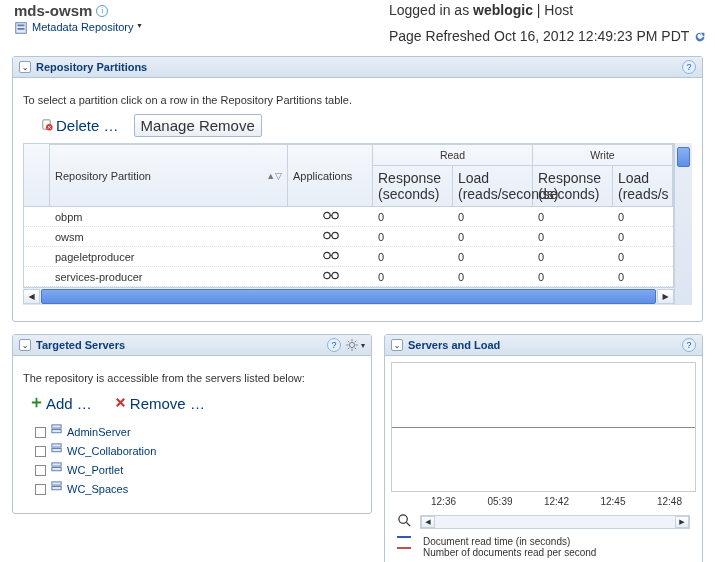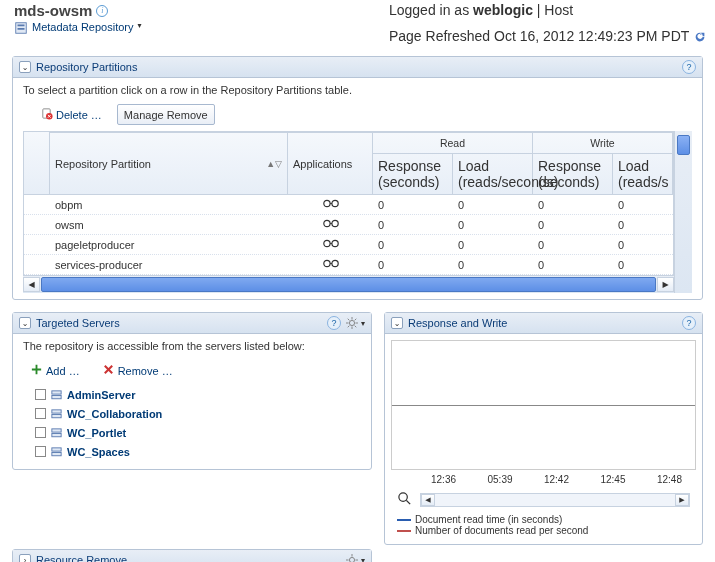--- a/index.html
+++ b/index.html
@@ -16,28 +16,28 @@
   .topbar-right { font-size: 14px; }
   .loggedin { margin-bottom: 10px; }
   .loggedin b { font-weight: bold; }
   .refresh-icon { width: 14px; height: 14px; display: inline-block; vertical-align: middle; cursor: pointer; }
   .pagerefresh { color: #333; }
   
   .panel { border: 1px solid #b6c4d6; border-radius: 3px; margin: 12px; }
   .panel-head { background: linear-gradient(#e8eef6,#d6e2f0); border-bottom: 1px solid #b6c4d6; padding: 3px 6px; display: flex; align-items: center; justify-content: space-between; }
   .panel-head .left { display: flex; align-items: center; gap: 5px; }
   .collapse-btn { width: 12px; height: 12px; border: 1px solid #8aa0bc; background: #fff; display: inline-flex; align-items: center; justify-content: center; font-size: 8px; cursor: pointer; border-radius: 2px; }
-  .panel-title { color: #0b3c77; font-weight: normal; font-size: 11px; }
+  .panel-title { color: #0b3c77; font-weight: bold; font-size: 11px; }
   .help-btn { width: 14px; height: 14px; border-radius: 50%; background: #e6f0fa; border: 1px solid #8ab3e0; color: #1b64a8; font-size: 9px; display: inline-flex; align-items: center; justify-content: center; cursor: pointer; }
   .gear-btn { width: 14px; height: 14px; display: inline-flex; align-items: center; justify-content: center; cursor: pointer; margin-left: 4px; }
-  .panel-body { padding: 6px 10px; }
+  .panel-body { padding: 16px 10px; }
   .instr { color: #333; margin-bottom: 4px; }
   
   .toolbar { display: flex; gap: 8px; padding: 4px 0 6px 10px; }
-  .tbtn { display: inline-flex; align-items: center; gap: 3px; border: 1px solid transparent; padding: 2px 6px; cursor: pointer; font-size: 11px; color: #003a75; background: transparent; border-radius: 2px; }
+  .tbtn { display: inline-flex; align-items: center; gap: 3px; border: 1px solid transparent; padding: 2px 6px; cursor: pointer; font-size: 15px; color: #003a75; background: transparent; border-radius: 2px; }
   .tbtn.framed { border: 1px solid #a7b8cf; background: linear-gradient(#fff,#e9eef6); color: #333; }
   .del-icon svg, .add-icon svg, .rem-icon svg { width: 13px; height: 13px; }
   
   .grid { border: 1px solid #c7d2e0; position: relative; }
   .grid-head { display: grid; grid-template-columns: 26px 1fr 85px 80px 80px 80px 60px; background: linear-gradient(#f5f8fc,#e7eef7); border-bottom: 1px solid #c7d2e0; font-size: 11px; }
   .gh { border-right: 1px solid #c7d2e0; border-top: 1px solid #c7d2e0; padding: 4px 5px; display: flex; align-items: center; color: #333; position: relative; }
   .gh.group { grid-column: span 2; justify-content: center; font-size: 10.5px; }
   .gh.empty { border-top: none; }
   .sorticons { margin-left: auto; display: flex; gap: 2px; color: #777; font-size: 9px; }
   .sub { font-size: 14px; }
@@ -52,35 +52,35 @@
   .vthumb { position: absolute; right: 2px; top: 4px; width: 13px; height: 20px; background: linear-gradient(#8bb1f4,#5d8fe6); border: 1px solid #4a78c4; border-radius: 2px; }
   .hscroll { height: 17px; background: linear-gradient(#e8eef6,#dce6f2); display: flex; align-items: center; }
   .hscroll .arr { width: 17px; height: 15px; border: 1px solid #c7d2e0; background: linear-gradient(#fff,#e4ecf6); display: inline-flex; align-items: center; justify-content: center; font-size: 8px; cursor: pointer; }
   .hscroll .track { flex: 1; height: 15px; background: linear-gradient(#7fa9f0,#5d8fe6); margin: 0 1px; border: 1px solid #4a78c4; border-radius: 2px; }
   
   .cols2 { display: flex; gap: 12px; padding: 0 12px; }
   .col-left { width: 360px; }
   .col-right { flex: 1; }
   
   .tree { padding-left: 12px; }
-  .tree-item { display: flex; align-items: flex-start; gap: 4px; padding: 2px 0; font-weight: bold; }
+  .tree-item { display: flex; align-items: flex-end; gap: 4px; padding: 2px 0; }
   .checkbox { width: 11px; height: 11px; border: 1px solid #888; background: #fff; }
   .server-icon svg { width: 13px; height: 13px; }
   .tree-item .lbl { color: #003a75; cursor: pointer; }
   
   .chart-area { height: 130px; border: 1px solid #ccc; position: relative; background: #fff; }
   .chart-line { position: absolute; left: 0; right: 0; top: 50%; border-top: 1px solid #888; }
   .xaxis { display: flex; justify-content: space-between; font-size: 10px; color: #333; padding: 4px 14px 2px 40px; }
   .zoom-row { display: flex; align-items: center; gap: 8px; padding: 4px 6px; }
   .mag-icon svg { width: 15px; height: 15px; cursor: pointer; }
   .mini-scroll { flex: 1; height: 14px; display: flex; align-items: center; border: 1px solid #c7d2e0; background: #f0f4fa; }
   .mini-scroll .arr { width: 14px; height: 12px; border: 1px solid #c7d2e0; background: linear-gradient(#fff,#e4ecf6); display: inline-flex; align-items: center; justify-content: center; font-size: 7px; cursor: pointer; }
   .mini-scroll .bar { flex: 1; }
   .legend { font-size: 10px; padding: 2px 6px; }
-  .legend .row { display: flex; align-items: center; gap: 4px; }
+  .legend .row { display: flex; gap: 12px; }
   .lg-swatch { width: 14px; height: 2px; }
   .tableview { text-align: right; color: #003a75; cursor: pointer; padding-right: 12px; font-size: 11px; }
   
   .rc-panel { margin: 4px 12px 0 12px; border: 1px solid #b6c4d6; border-radius: 3px; width: 360px; }
   .rhead-extras { display: flex; align-items: center; }
 
   .grid-wrap { position: relative; margin-right: 0; }
   .grid-inner { margin-right: 18px; }
 </style>
 </head>
@@ -335,21 +335,21 @@
           </div>
       </div>
     </div>
   </div>
 
   <div class="col-right">
     <div class="panel" style="margin:0">
       <div class="panel-head">
         <div class="left">
           <span class="collapse-btn">⌄</span>
-          <span class="panel-title">Response and Write</span>
+          <span class="panel-title">Servers and Load</span>
         </div>
         <span class="help-btn">?</span>
       </div>
       <div class="panel-body" style="padding:6px">
         <div class="chart-area">
           <div class="chart-line"></div>
         </div>
         <div class="xaxis" id="xaxis">
             <span>12:36</span>
             <span>05:39</span>

